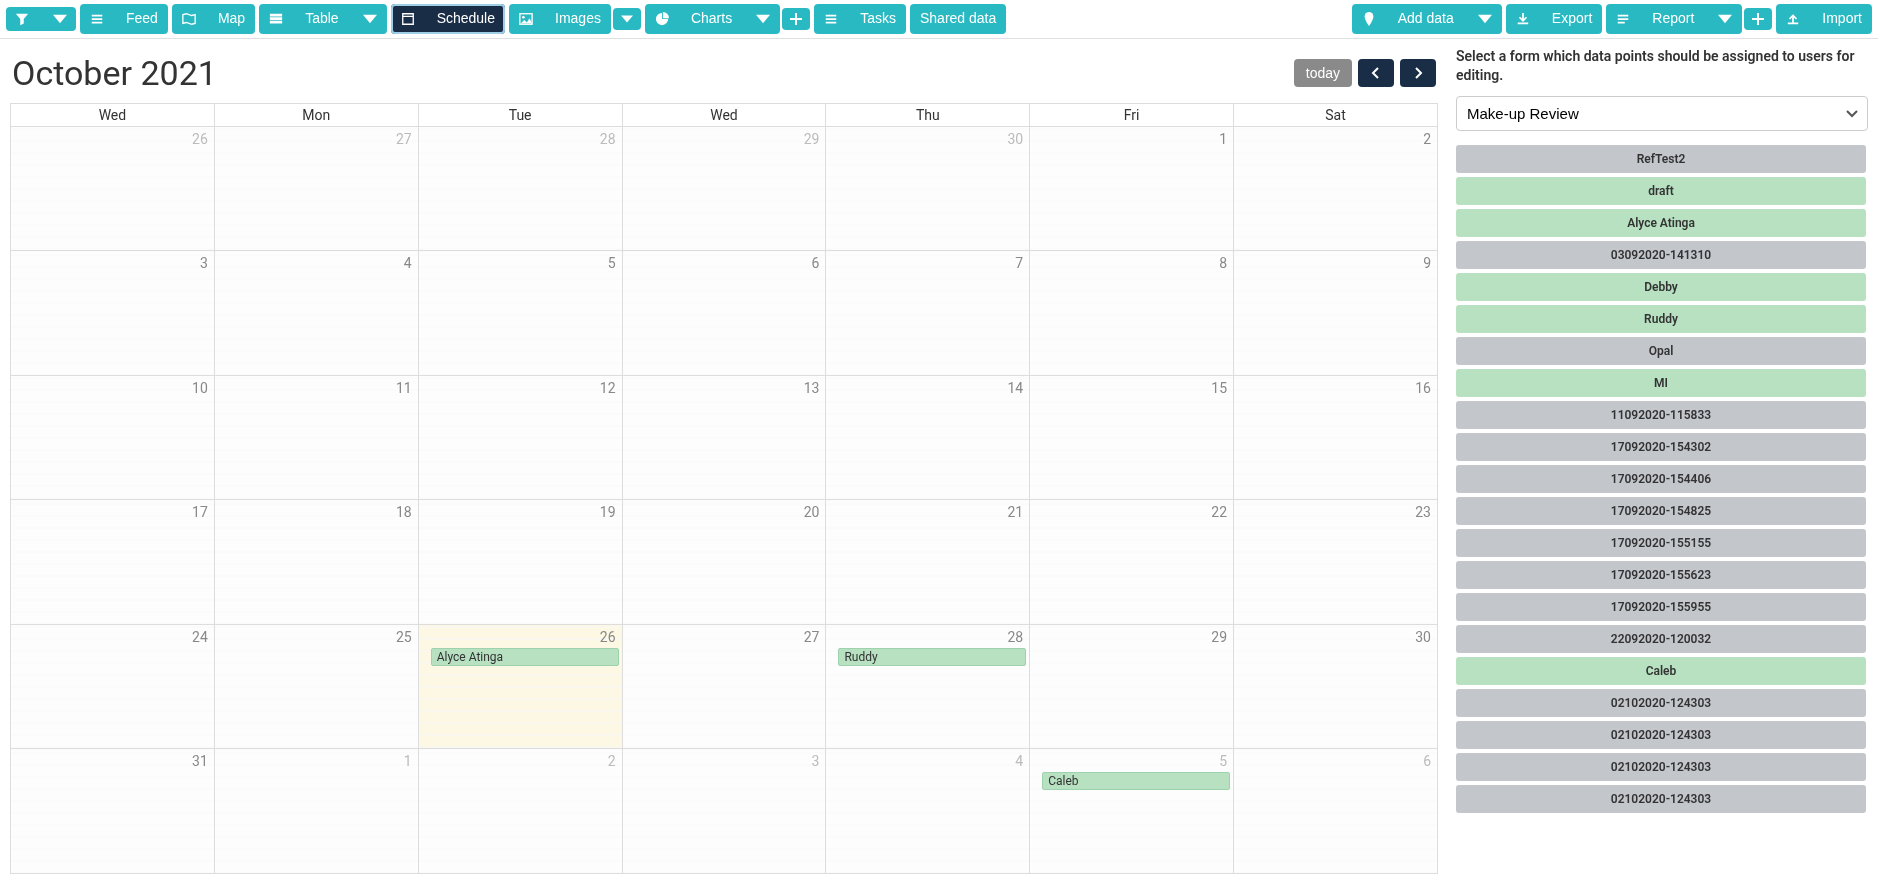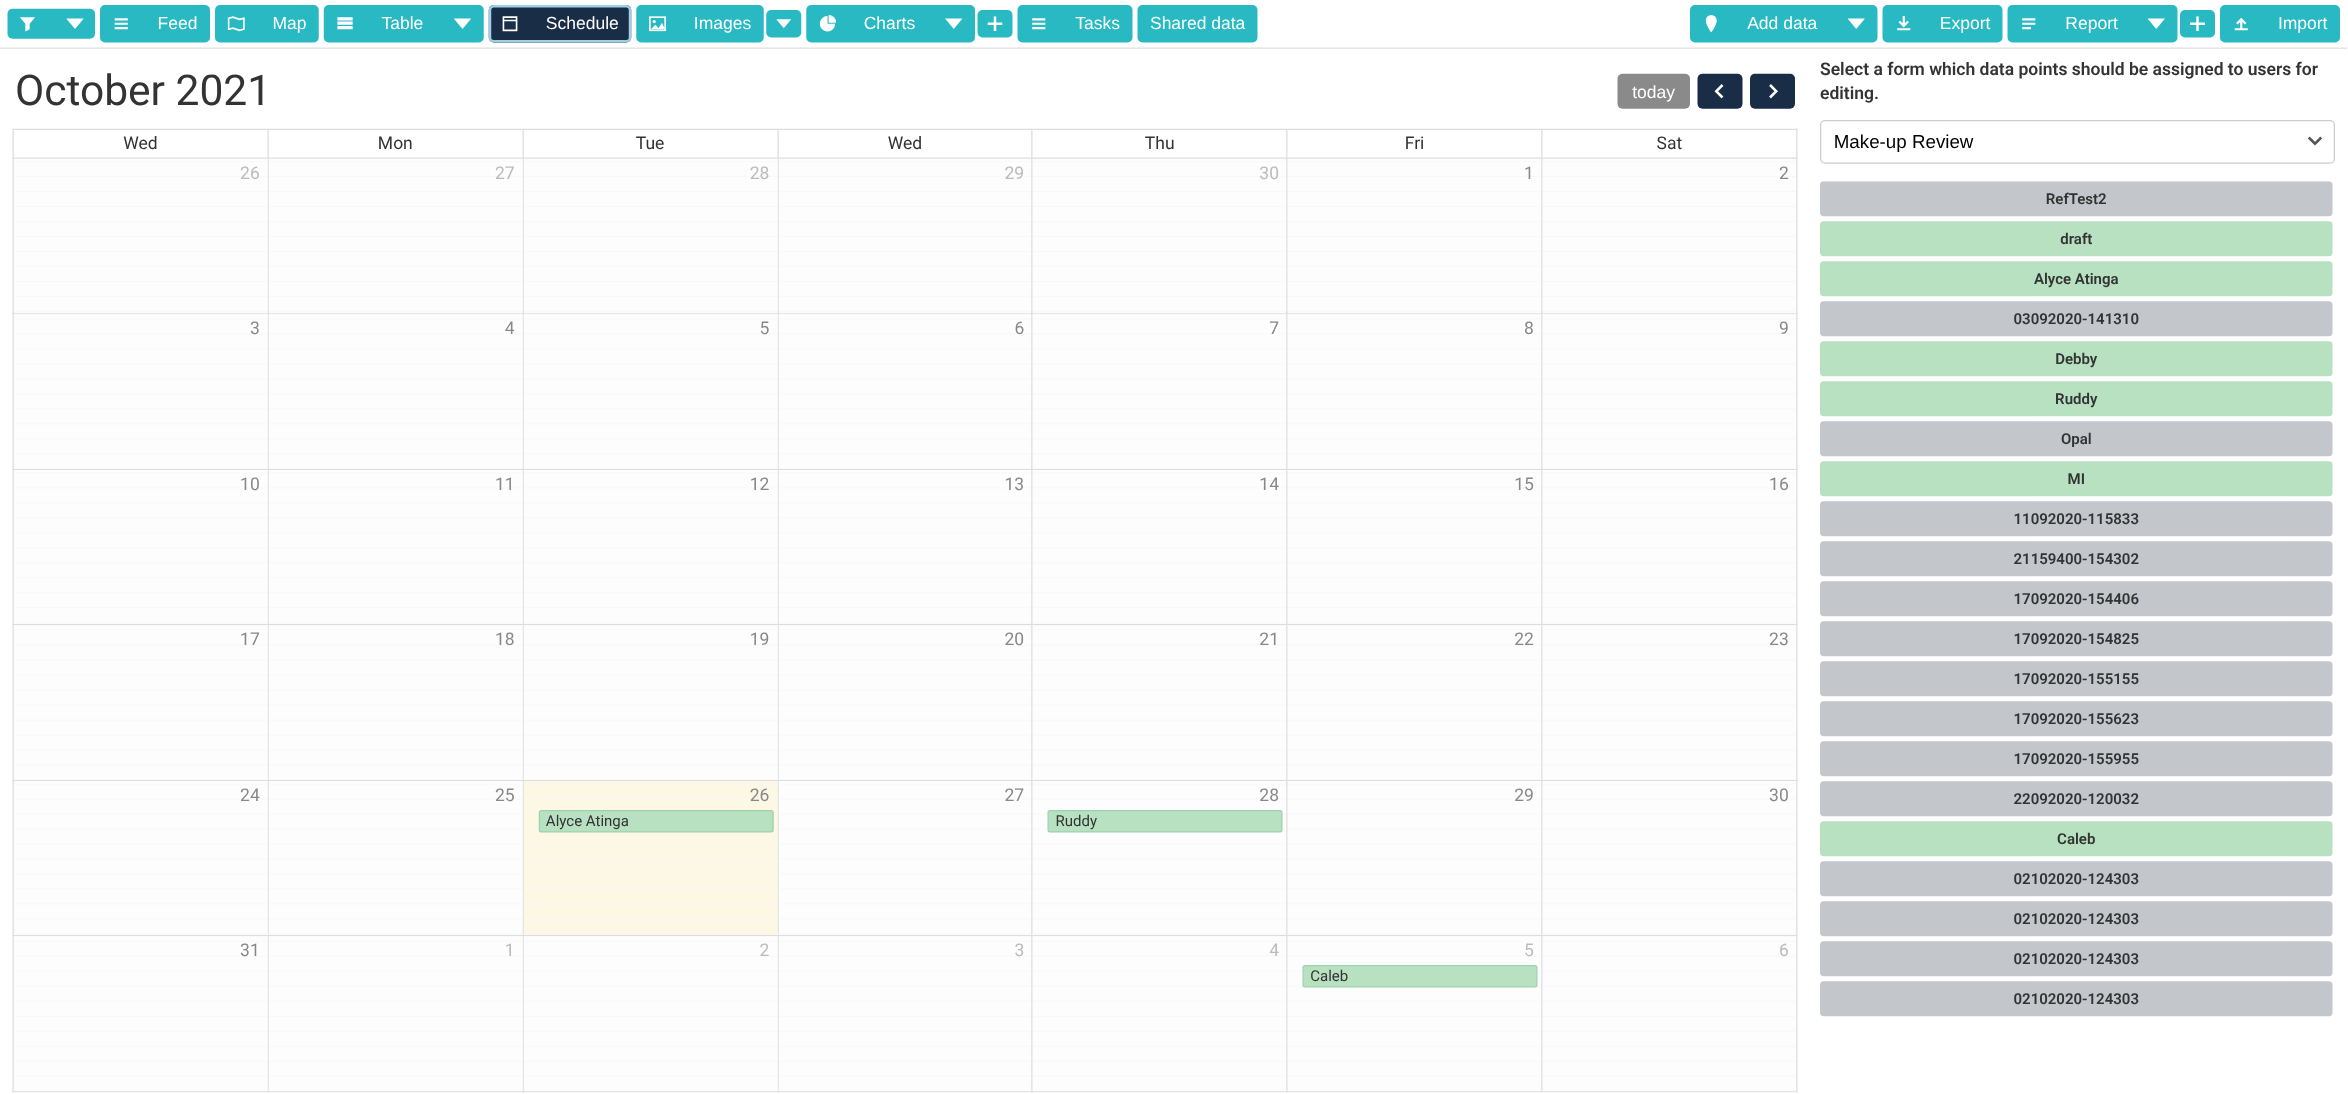--- a/index.html
+++ b/index.html
@@ -525,21 +525,21 @@
     <div class="dp-scroll" id="dp-list">
         <div class="dp-item gray">RefTest2</div>
         <div class="dp-item green">draft</div>
         <div class="dp-item green">Alyce Atinga</div>
         <div class="dp-item gray">03092020-141310</div>
         <div class="dp-item green">Debby</div>
         <div class="dp-item green">Ruddy</div>
         <div class="dp-item gray">Opal</div>
         <div class="dp-item green">MI</div>
         <div class="dp-item gray">11092020-115833</div>
-        <div class="dp-item gray">21159400-154302</div>
+        <div class="dp-item gray">17092020-154302</div>
         <div class="dp-item gray">17092020-154406</div>
         <div class="dp-item gray">17092020-154825</div>
         <div class="dp-item gray">17092020-155155</div>
         <div class="dp-item gray">17092020-155623</div>
         <div class="dp-item gray">17092020-155955</div>
         <div class="dp-item gray">22092020-120032</div>
         <div class="dp-item green">Caleb</div>
         <div class="dp-item gray">02102020-124303</div>
         <div class="dp-item gray">02102020-124303</div>
         <div class="dp-item gray">02102020-124303</div>

